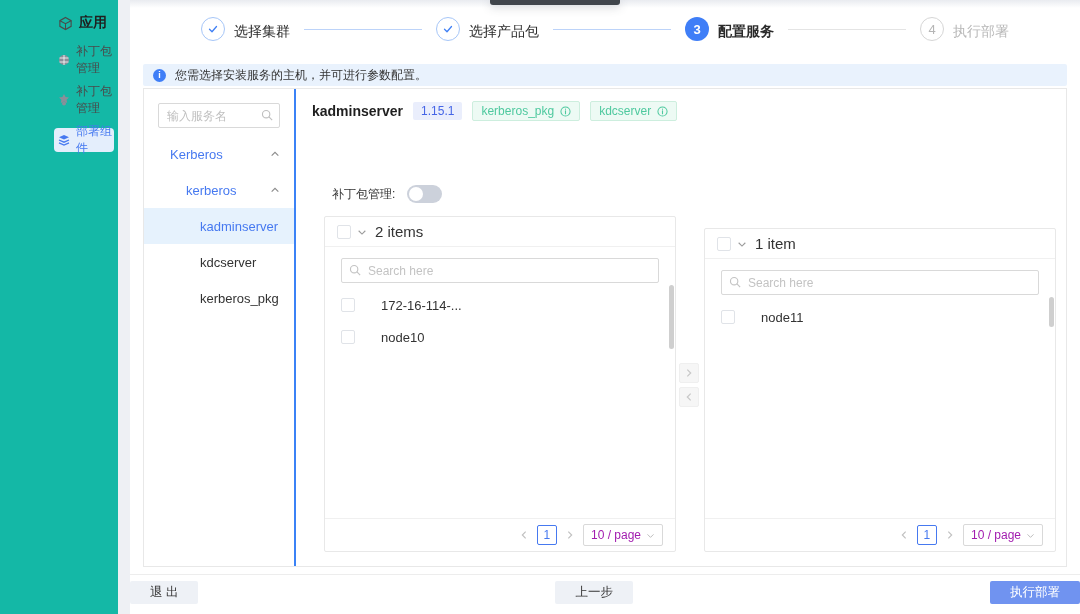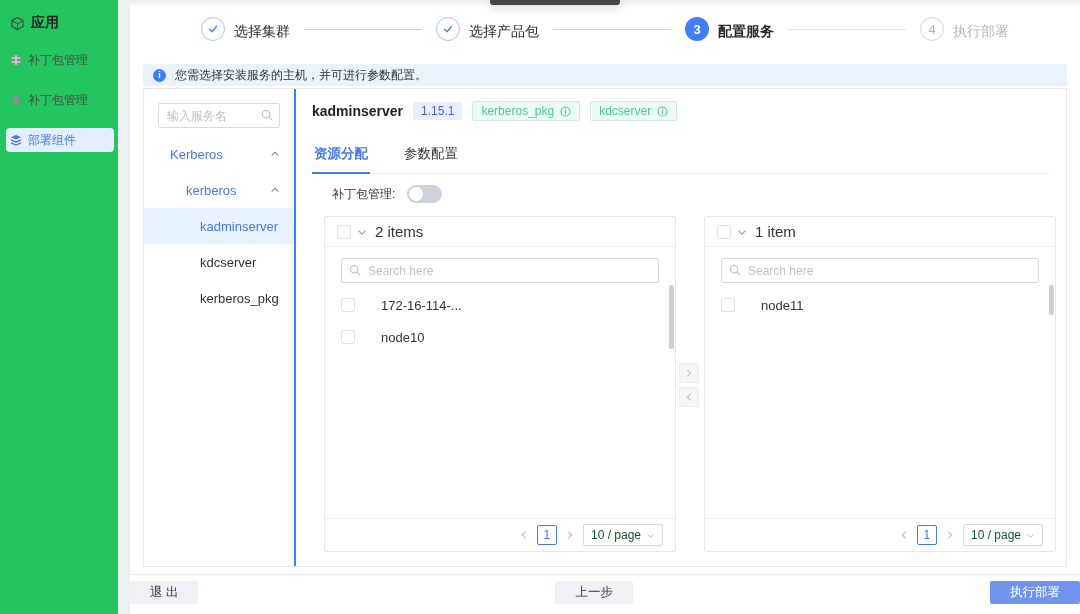--- a/index.html
+++ b/index.html
@@ -1,20 +1,20 @@
 <!DOCTYPE html>
 <html><head>
 <meta charset="utf-8">
 <style>
   * { margin:0; padding:0; box-sizing:border-box; }
   body { font-family:"Liberation Sans","DejaVu Sans",sans-serif; background:#eef0f4; }
   .screen { position:relative; width:1080px; height:614px; background:#eef0f4; overflow:hidden; }
 
   
-  .sidebar { position:absolute; left:0; top:0; width:118px; height:100%; background:#22c55e; }
+  .sidebar { position:absolute; left:0; top:0; width:118px; height:100%; background:#14b8a6;padding-left:48px; }
   .sb-title { display:flex; align-items:center; gap:6px; padding:14px 0 0 10px; font-size:14px; font-weight:bold; color:#1f1f1f; }
   .sb-item { display:flex; align-items:center; gap:6px; height:24px; margin:16px 4px 0 6px; padding-left:4px; font-size:12px; color:#4a4a4a; cursor:pointer; }
   .sb-item.active { background:#e4eefc; color:#4679f0; border-radius:4px; }
   .sb-item svg { flex:none; }
 
   
   .card { position:absolute; left:130px; top:0; width:950px; height:100%; background:#fff; }
   .card::before { content:""; position:absolute; top:0; left:0; right:0; height:8px; background:linear-gradient(#e9ebf0,#ffffff); }
   .top-artifact { position:absolute; top:0; left:360px; width:130px; height:5px; background:#41464c; border-radius:0 0 3px 3px; box-shadow:0 2px 10px rgba(60,65,75,.25); z-index:5; }
 
@@ -65,36 +65,36 @@
   .tab.active::after { content:""; position:absolute; left:0; right:0; bottom:-1px; height:2px; background:#4679f0; }
   .toggle-row { position:absolute; top:96px; left:36px; display:flex; align-items:center; gap:12px; }
   .toggle-label { font-size:12px; color:#333; }
   .switch { width:35px; height:18px; border-radius:9px; background:#ccd1db; position:relative; cursor:pointer; display:inline-block; }
   .switch .knob { position:absolute; left:2px; top:2px; width:14px; height:14px; border-radius:50%; background:#fff; }
 
   
   .transfer { position:absolute; top:127px; bottom:14px; left:0; right:0; }
   .tcard { position:absolute; top:0; bottom:0; border:1px solid #e8e8e8; border-radius:2px; background:#fff; }
   .tcard.left { left:28px; width:352px; }
-  .tcard.right { right:10px; width:352px; }
+  .tcard.right { right:10px; width:352px;margin-top:12px; }
   .tcard-head { height:30px; border-bottom:1px solid #f0f0f0; display:flex; align-items:center; padding:0 12px; gap:6px; }
   .cb { width:14px; height:14px; border:1px solid #e0e3e8; border-radius:2px; background:#fff; flex:none; display:inline-block; }
   .count { font-size:15px; color:#333; margin-left:2px; }
   .tsearch { position:relative; margin:11px 16px 0 16px; }
   .tsearch input { width:100%; height:25px; border:1px solid #d9d9d9; border-radius:2px; font-size:12px; padding:0 8px 0 26px; color:#333; outline:none; font-family:inherit; }
   .tsearch input::placeholder { color:#c3c3c3; }
   .tsearch .mag { position:absolute; left:8px; top:6px; }
   .trows { margin-top:6px; }
   .trow { height:32px; display:flex; align-items:center; gap:26px; padding-left:16px; font-size:13px; color:#333;text-align:right; }
   .thumb { position:absolute; right:1px; width:5px; background:#cfcfcf; border-radius:3px; }
   .thumb.l { top:68px; height:64px; }
   .thumb.r { top:68px; height:30px; }
   .tfoot { position:absolute; bottom:0; left:0; right:0; height:33px; border-top:1px solid #f0f0f0; display:flex; align-items:center; justify-content:flex-end; gap:8px; padding-right:12px; }
   .pg-cur { width:20px; height:20px; border:1px solid #4679f0; color:#4679f0; border-radius:2px; font-size:12px; display:flex; align-items:center; justify-content:center; cursor:pointer; }
-  .pg-size { height:22px; border:1px solid #d9d9d9; border-radius:2px; padding:0 7px; display:flex; align-items:center; gap:5px; font-size:12px; color:#14532d; cursor:pointer; }
+  .pg-size { height:22px; border:1px solid #d9d9d9; border-radius:2px; padding:0 7px; display:flex; align-items:center; gap:5px; font-size:12px; color:#a21caf; cursor:pointer; }
   .pg-arrow { display:flex; align-items:center; cursor:pointer; }
   .move-btns { position:absolute; left:383px; top:147px; display:flex; flex-direction:column; gap:4px; }
   .mbtn { width:20px; height:20px; background:#f6f6f6; border:1px solid #efefef; border-radius:2px; display:flex; align-items:center; justify-content:center; cursor:not-allowed; }
 
   
   .footer-divider { position:absolute; top:574px; left:0; right:0; height:1px; background:#ededed; }
   .actions { position:absolute; top:581px; left:0; right:0; display:flex; justify-content:space-between; gap:10px; }
   .btn { height:23px; padding:0 20px; font-size:12.5px; border:none; border-radius:2px; cursor:pointer; font-family:inherit; }
   .btn.gray { background:#eef1f6; color:#333; }
   .btn.primary { background:#7093f0; color:#fff; }
@@ -216,24 +216,20 @@
           </span>
           <span class="badge dep">
             <span>kdcserver</span>
             <svg width="11" height="11" viewBox="0 0 12 12">
                 <circle cx="6" cy="6" r="5" fill="none" stroke="#4fc99f" stroke-width="1.1"></circle>
                 <path d="M6 5.2v3.2M6 3.4v.2" stroke="#4fc99f" stroke-width="1.2" stroke-linecap="round"></path>
               </svg>
           </span>
         </div>
 
-        <div class="tabs">
-          <div class="tab active">资源分配</div>
-          <div class="tab">参数配置</div>
-        </div>
 
         <div class="toggle-row">
           <span class="toggle-label">补丁包管理:</span>
           <span class="switch">
               <span class="knob"></span>
             </span>
         </div>
 
         <div class="transfer">
 

